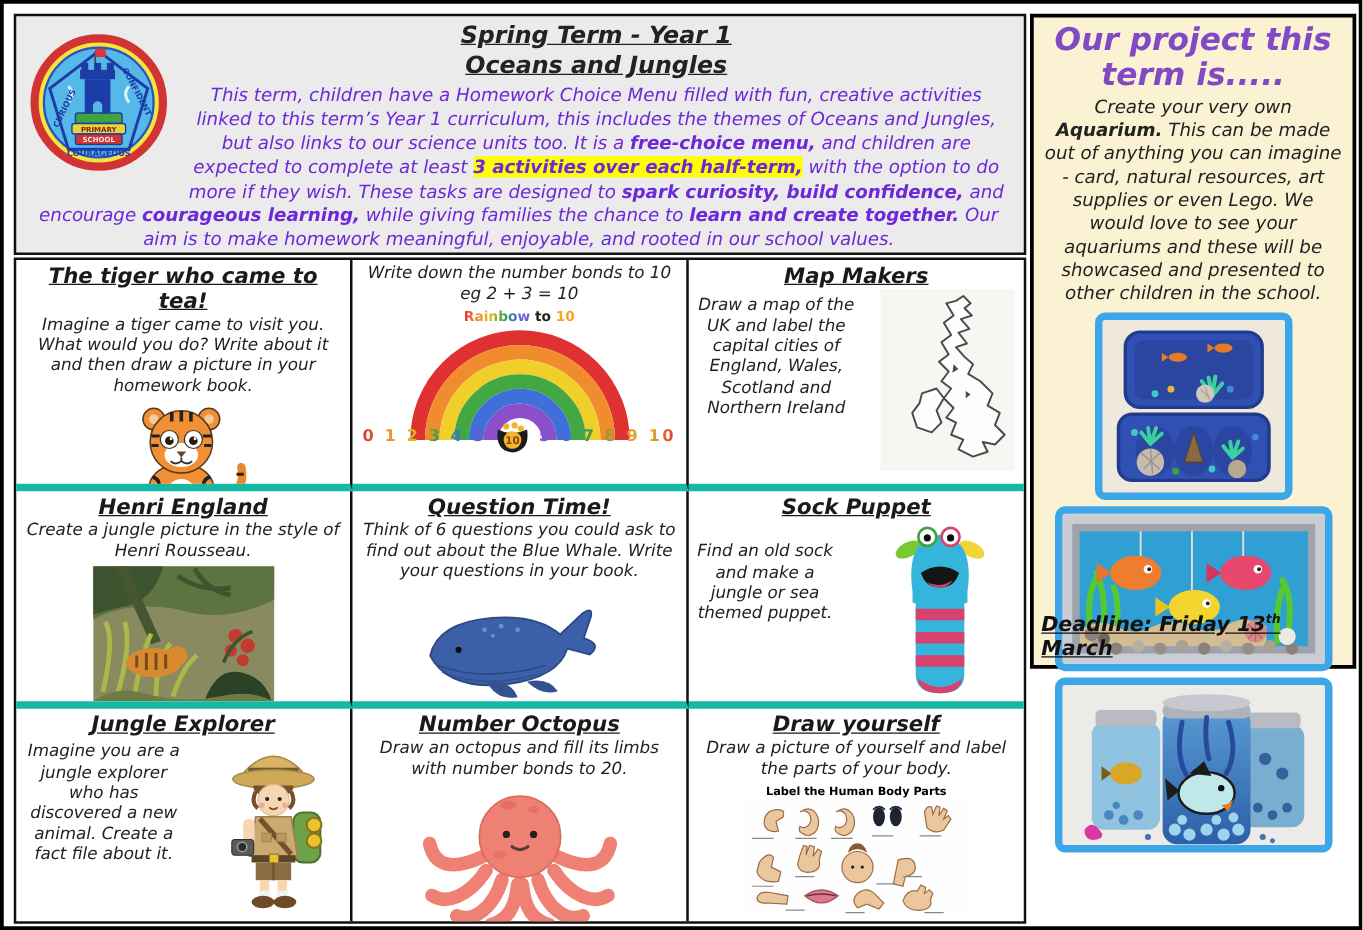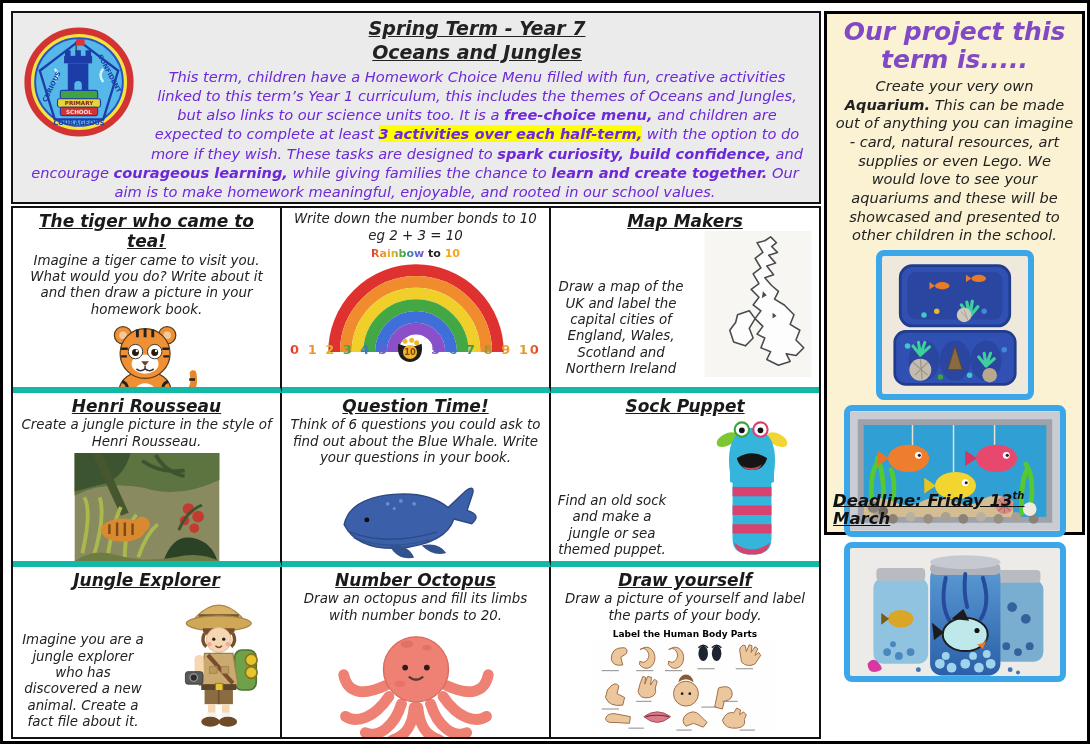--- a/index.html
+++ b/index.html
@@ -39,21 +39,21 @@
     border:2px solid #111; background:#fff;
   }
   .cell { position:relative; border-right:2px solid #111; border-bottom:6px solid #14b8a6; padding:2px 6px; overflow:hidden; text-align:center; }
   .cell.last-col { border-right:none; }
   .cell.last-row { border-bottom:none; }
   .card-title {
     font-size:17px; font-weight:700; font-style:italic; color:#1a1a1a;
     text-decoration:underline; line-height:1.2; margin-top:1px;
   }
   .card-text { font-size:13.4px; font-style:italic; color:#222; line-height:1.22; margin-top:1px; }
-  .flex-row { display:flex; align-items:flex-end; justify-content:space-between; }
+  .flex-row { display:flex; align-items:flex-start; justify-content:space-between; }
 
   
   .rainbow-line { font-size:11px; font-weight:700; margin-top:2px; }
   .rg-left {
     background:linear-gradient(90deg,#e03131,#f08c2e,#e3b521,#3da43d,#3e6fd8,#8a4fc9);
     -webkit-background-clip:text; background-clip:text; color:transparent;
   }
   .rg-right {
     background:linear-gradient(90deg,#8a4fc9,#3e6fd8,#3da43d,#f08c2e,#e3b521,#e03131);
     -webkit-background-clip:text; background-clip:text; color:transparent;
@@ -104,21 +104,21 @@
         <rect x="40" y="71" width="40" height="9" rx="2" fill="#3fa33f" stroke="#1c3da8" stroke-width="1.2"></rect>
         <rect x="37" y="80" width="46" height="9" rx="2" fill="#e8d434" stroke="#1c3da8" stroke-width="1.2"></rect>
         <rect x="40" y="89" width="40" height="9" rx="2" fill="#d23333" stroke="#1c3da8" stroke-width="1.2"></rect>
         <text x="60" y="87" font-size="6" text-anchor="middle" fill="#7a2020" font-weight="bold">PRIMARY</text>
         <text x="60" y="96" font-size="6" text-anchor="middle" fill="#f5e0e0" font-weight="bold">SCHOOL</text>
         <text x="25" y="84" font-size="7" fill="#1c3da8" font-weight="bold" transform="rotate(-64 25 84)">CURIOUS</text>
         <text x="80" y="34" font-size="7" fill="#1c3da8" font-weight="bold" transform="rotate(62 80 34)">CONFIDENT</text>
         <text x="60" y="108" font-size="7" fill="#1c3da8" font-weight="bold" text-anchor="middle">COURAGEOUS</text>
       </svg>
     </div>
-    <div class="header-title">Spring Term - Year 7</div>
+    <div class="header-title">Spring Term - Year 1</div>
     <div class="header-title">Oceans and Jungles</div>
     <div class="header-para"><span>This term, children have a Homework Choice Menu filled with fun, creative activities linked to this term’s Year 1 curriculum, this includes the themes of Oceans and Jungles, but also links to our science units too. It is a </span><b>free-choice menu,</b><span> and children are expected to complete at least </span><span class="hl">3 activities over each half-term,</span><span> with the option to do more if they wish. These tasks are designed to </span><b>spark curiosity, build confidence,</b><span> and encourage </span><b>courageous learning,</b><span> while giving families the chance to </span><b>learn and create together.</b><span> Our aim is to make homework meaningful, enjoyable, and rooted in our school values.</span></div>
   </div>
 
   <div class="grid">
 
     <div class="cell">
       <div class="card-title">The tiger who came to tea!</div>
       <div class="card-text">Imagine a tiger came to visit you. What would you do?  Write about it and then draw a picture in your homework book.</div>
       <svg viewBox="0 0 120 100" width="116" height="96" style="margin:0 auto;">
@@ -185,21 +185,21 @@
         <svg viewBox="0 0 110 150" width="110" height="146">
           <rect x="0" y="0" width="110" height="150" fill="#f7f6f3"></rect>
           <path d="M68,6 L74,12 69,16 75,22 66,25 73,33 64,36 71,45 62,48 69,56 76,62 72,70 82,76 92,86 88,96 98,102 94,112 102,120 94,128 84,126 88,134 76,138 64,132 68,124 58,120 62,110 54,106 60,98 52,90 58,82 50,76 56,68 48,60 56,54 50,44 58,38 52,28 60,22 54,12 62,10 Z" fill="#fdfdfd" stroke="#4a4a4a" stroke-width="1.6" stroke-linejoin="round"></path>
           <path d="M34,86 L46,82 52,90 46,100 50,110 42,118 30,114 26,102 32,94 Z" fill="#fdfdfd" stroke="#4a4a4a" stroke-width="1.6" stroke-linejoin="round"></path>
           <path d="M60,62 l4,4 -5,3 z M70,84 l4,3 -4,3 z" fill="#4a4a4a"></path>
         </svg>
       </div>
     </div>
 
     <div class="cell">
-      <div class="card-title">Henri Rousseau</div>
+      <div class="card-title">Henri England</div>
       <div class="card-text">Create a jungle picture in the style of Henri Rousseau.</div>
       <svg viewBox="0 0 150 112" width="148" height="108" style="margin:3px auto 0;">
         <rect width="150" height="112" fill="#8a8a60"></rect>
         <path d="M118,0 h32 v20 q-20,10 -32,2 z" fill="#b8c0a4"></path>
         <path d="M0,0 h150 v28 q-42,20 -78,8 Q30,28 0,44 Z" fill="#5d7340"></path>
         <path d="M0,0 h58 q-8,30 -36,34 L0,40 Z" fill="#3c5430"></path>
         <path d="M28,0 L56,62 48,65 18,0 Z" fill="#46562e"></path>
         <path d="M70,8 q20,14 44,10 M84,2 q10,18 30,22" stroke="#3c5430" stroke-width="4" fill="none"></path>
         <path d="M8,104 q10,-44 2,-58 M20,106 q12,-40 6,-60 M34,108 q6,-36 14,-52 M52,108 q0,-30 12,-44 M66,108 q8,-24 20,-34" stroke="#aab84c" stroke-width="4" fill="none"></path>
         <ellipse cx="50" cy="80" rx="23" ry="12" fill="#d98a30"></ellipse>

